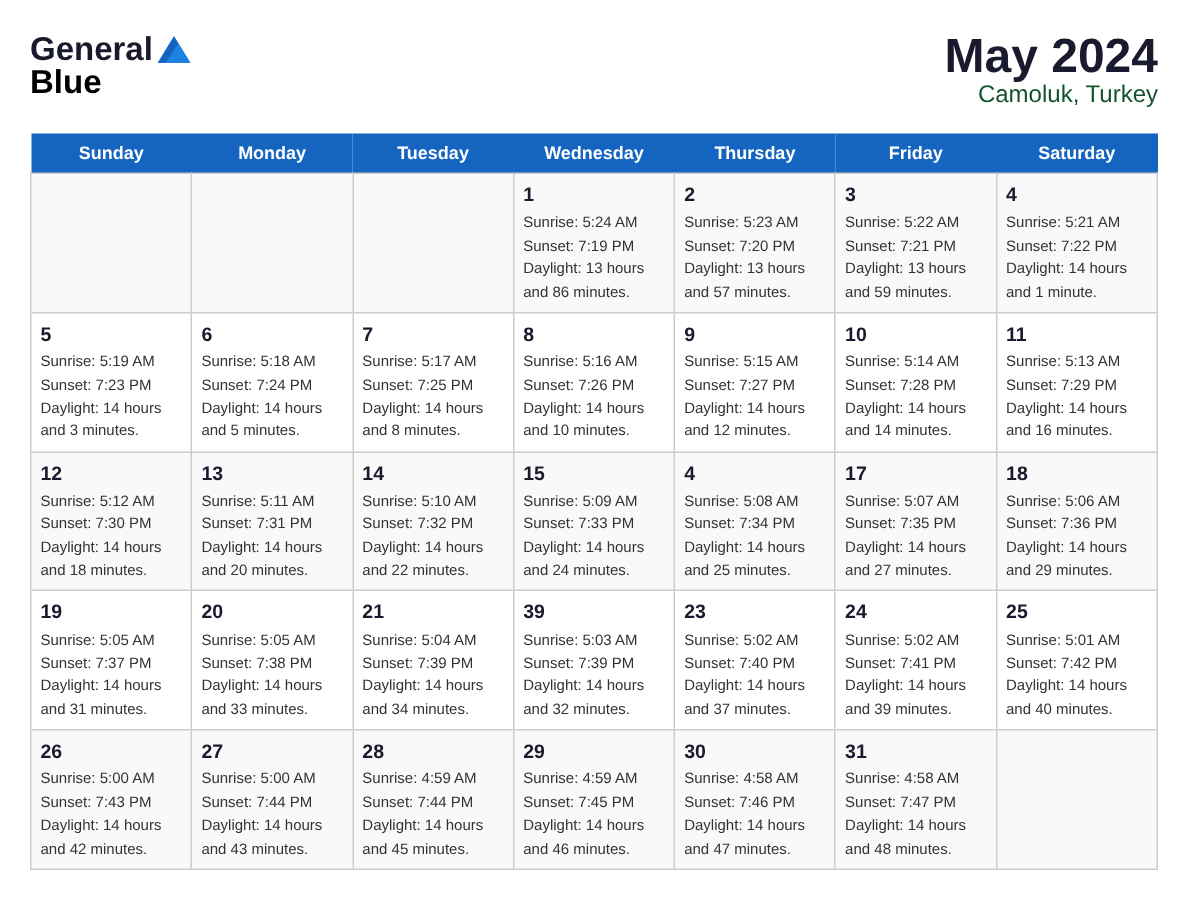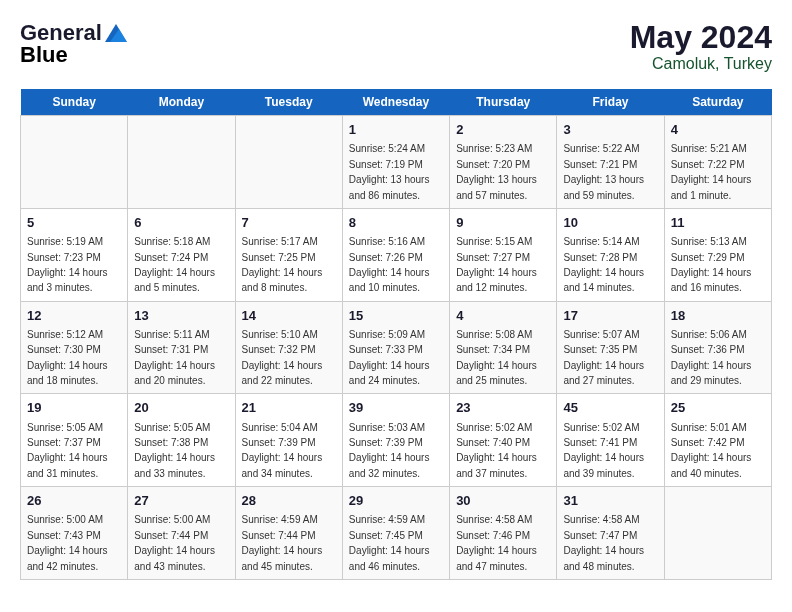--- a/index.html
+++ b/index.html
@@ -261,21 +261,21 @@
         <span class="day-info">Sunset: 7:39 PM</span><br>
         <span class="day-info">Daylight: 14 hours and 32 minutes.</span>
       </td>
         <td>
         <span class="day-num">23</span>
         <span class="day-info">Sunrise: 5:02 AM</span><br>
         <span class="day-info">Sunset: 7:40 PM</span><br>
         <span class="day-info">Daylight: 14 hours and 37 minutes.</span>
       </td>
         <td>
-        <span class="day-num">45</span>
+        <span class="day-num">24</span>
         <span class="day-info">Sunrise: 5:02 AM</span><br>
         <span class="day-info">Sunset: 7:41 PM</span><br>
         <span class="day-info">Daylight: 14 hours and 39 minutes.</span>
       </td>
         <td>
         <span class="day-num">25</span>
         <span class="day-info">Sunrise: 5:01 AM</span><br>
         <span class="day-info">Sunset: 7:42 PM</span><br>
         <span class="day-info">Daylight: 14 hours and 40 minutes.</span>
       </td>

